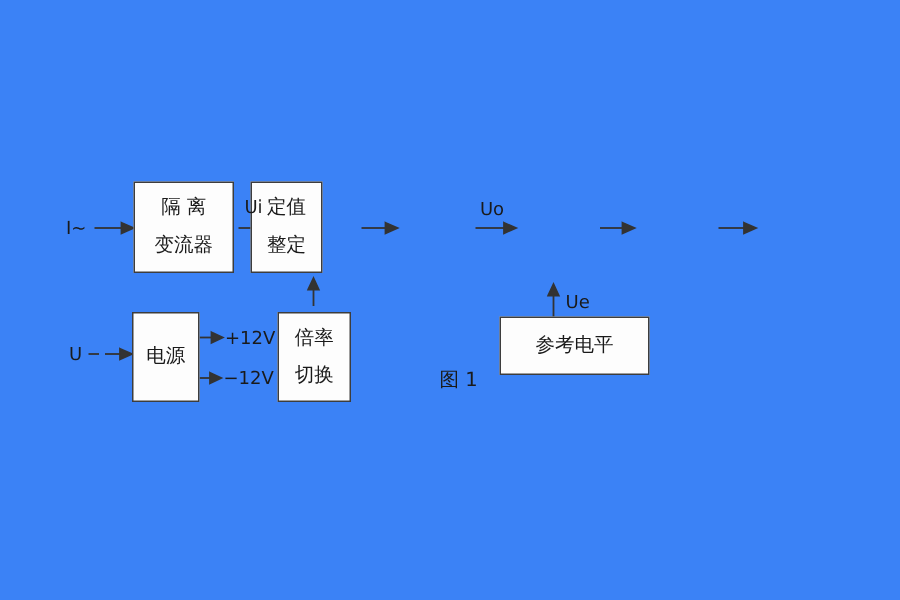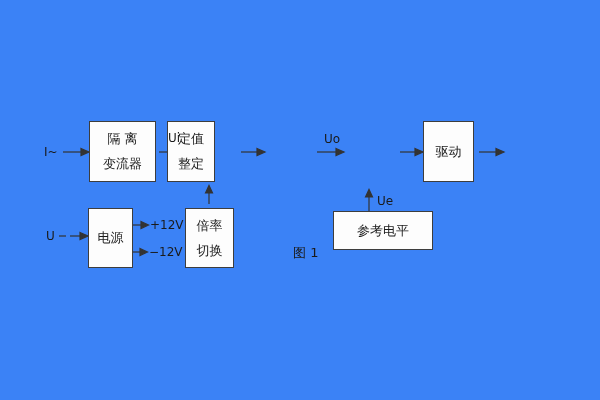--- a/index.html
+++ b/index.html
@@ -7,21 +7,21 @@
     position:relative;width:600px;height:400px;background:#3b82f6;overflow:hidden;
     font-family:"DejaVu Sans",sans-serif;color:#1a1a1a;
   }
   .wires{position:absolute;left:0;top:0;width:600px;height:400px;}
   .box{
     position:absolute;box-sizing:border-box;border:1px solid #3d3d3d;background:#fdfdfd;
     display:flex;flex-direction:column;align-items:center;justify-content:center;
     row-gap:9px;font-size:13px;line-height:1.2;text-align:center;white-space:nowrap;
   }
   .lbl{position:absolute;font-size:12px;line-height:1.2;white-space:nowrap;}
-  .lbl.center{text-align:right;}
+  .lbl.center{text-align:center;}
   .caption{position:absolute;font-size:13px;white-space:nowrap;}
 </style>
 </head>
 <body>
 
 <div class="stage">
 
   <svg class="wires" viewBox="0 0 600 400" xmlns="http://www.w3.org/2000/svg">
     <g stroke="#333333" stroke-width="1.2" fill="#333333">
 
@@ -88,23 +88,20 @@
     <span>变流器</span>
   </div>
 
   <div class="box" style="left:167px;top:121px;width:48px;height:61px">
     <span>定值</span>
     <span>整定</span>
   </div>
 
 
 
-  <div class="box" style="left:423px;top:121px;width:51px;height:61px">
-    <span>驱动</span>
-  </div>
 
 
   <div class="box" style="left:88px;top:208px;width:45px;height:60px">
     <span>电源</span>
   </div>
 
   <div class="box" style="left:185px;top:208px;width:49px;height:60px">
     <span>倍率</span>
     <span>切换</span>
   </div>

